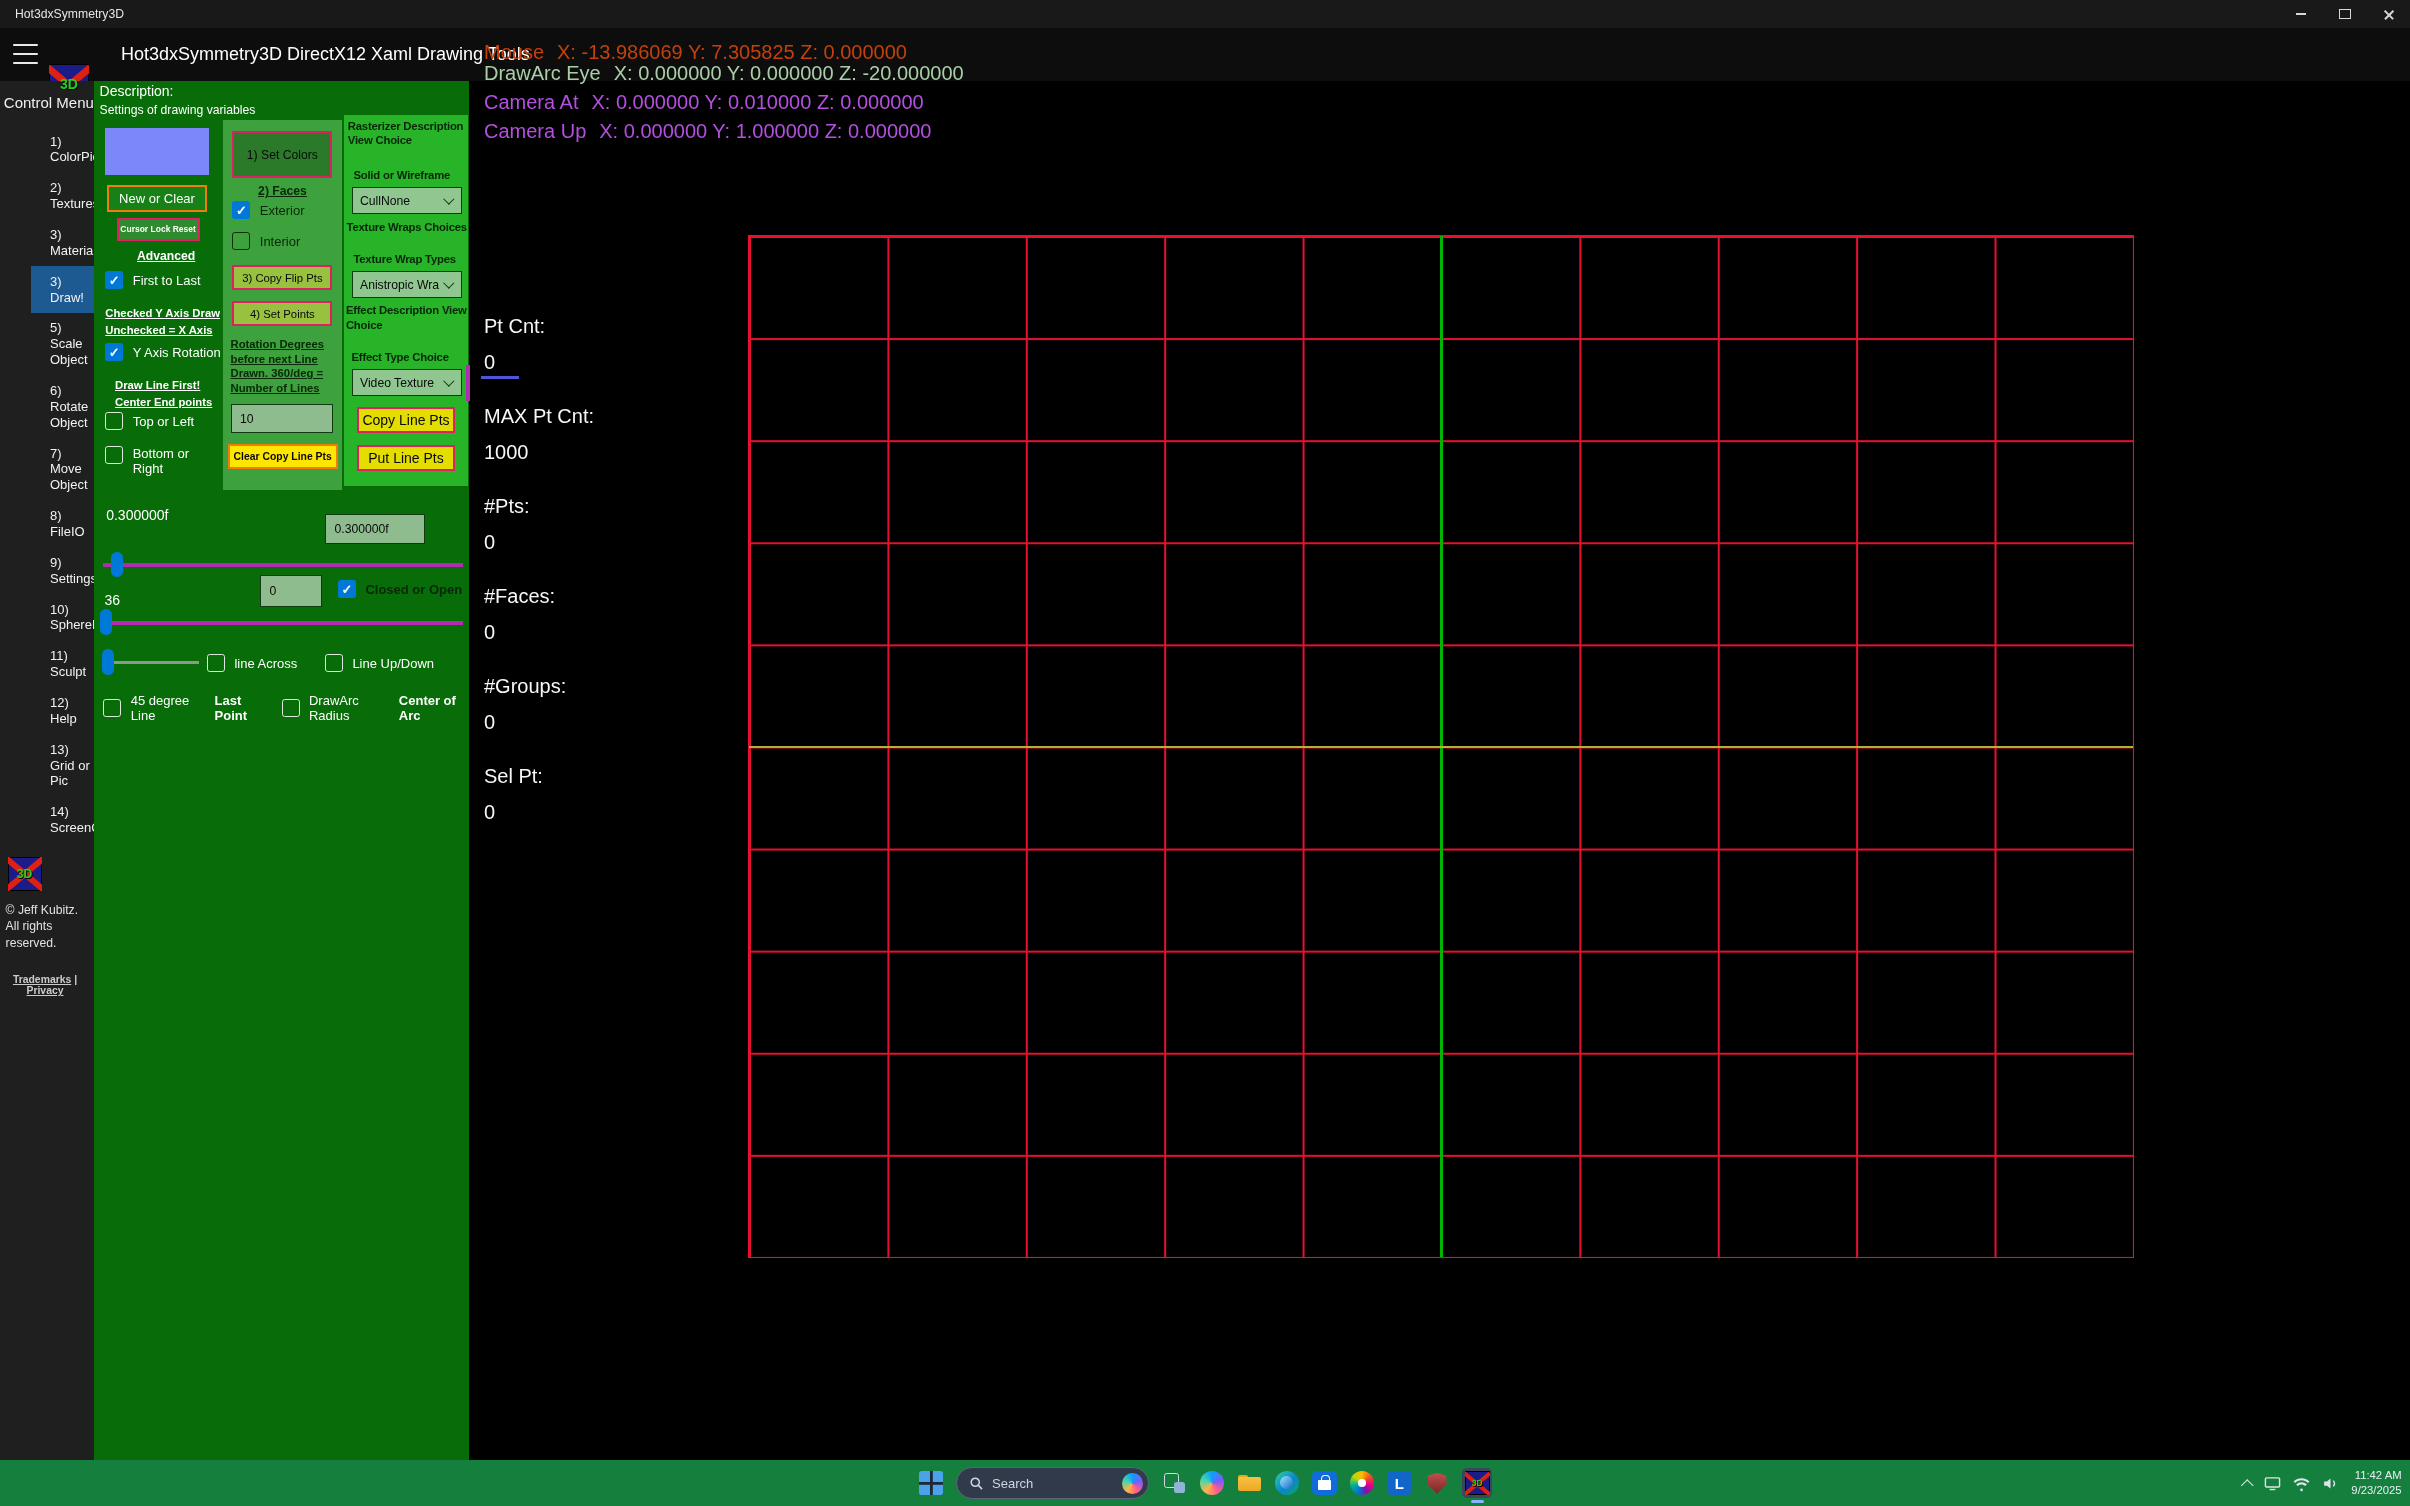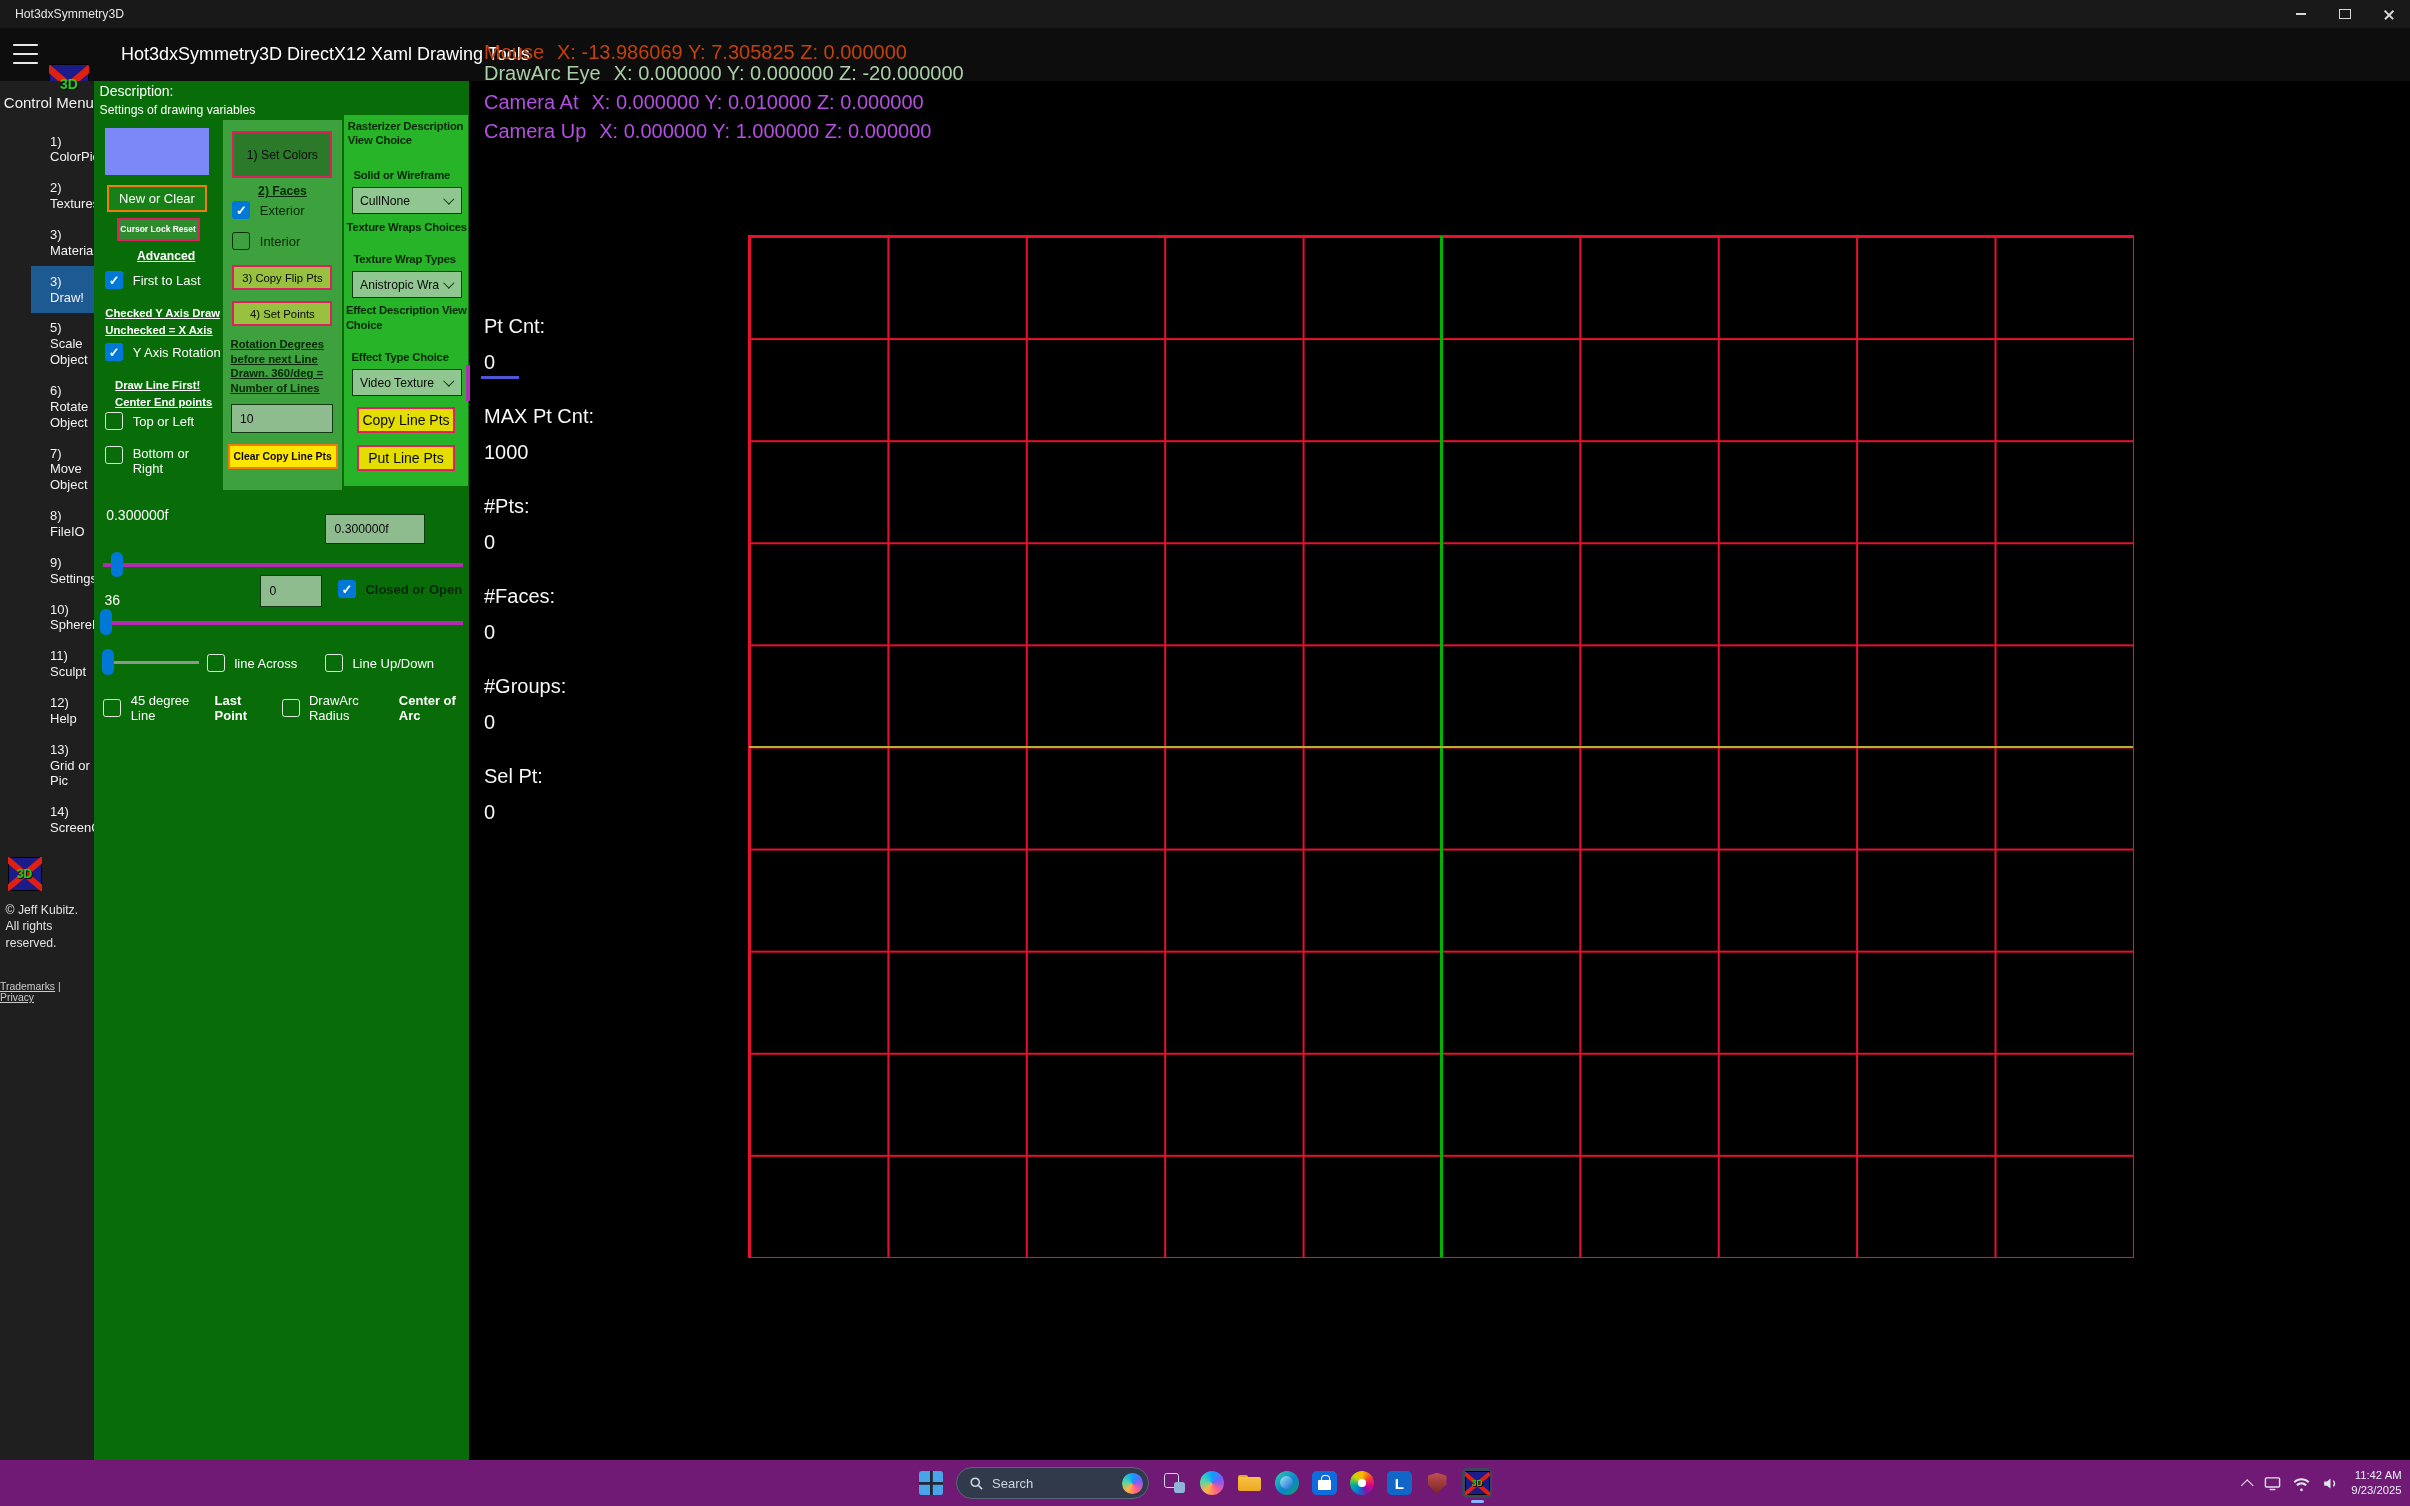--- a/index.html
+++ b/index.html
@@ -41,21 +41,21 @@
   .ro{position:absolute;left:484px;font-size:20px;white-space:nowrap;}
   .ro .ro-label{margin-right:13px;}
 
   
   .sidebar{position:absolute;left:0;top:81px;width:94px;height:1379px;background:#1f1f1f;}
   .side-header{color:#f0f0f0;font-size:15px;padding:13px 0 0 3.8px;}
   .side-list{margin-top:15px;margin-left:31px;}
   .side-item{padding:7.5px 3.8px 7.5px 19px;color:#f2f2f2;font-size:13px;line-height:1.22;cursor:pointer;}
   .side-item.selected{background:#1d5a91;}
   .side-copy{color:#e2e2e2;font-size:12.2px;line-height:1.35;padding-left:5.6px;margin-top:11.3px;width:85px;}
-  .side-links{margin-top:30px;text-align:left;font-size:10.4px;color:#cccccc;width:90px;}
+  .side-links{margin-top:23px;text-align:center;font-size:10.4px;color:#cccccc;width:90px;font-weight:bold;}
   .side-links a{color:#cccccc;text-decoration:underline;cursor:pointer;}
 
   
   .panel{position:absolute;left:94px;top:81px;width:375px;height:1379px;background:#086d08;}
   .p-abs{position:absolute;}
   .desc-title{left:5.6px;top:1.9px;color:#fff;font-size:14px;}
   .desc-sub{left:5.6px;top:21.7px;color:#fff;font-size:12.2px;}
   .swatch{left:11.3px;top:47px;width:104px;height:47px;background:#7c87f8;}
   .btn{display:flex;align-items:center;justify-content:center;box-sizing:border-box;cursor:pointer;text-align:center;}
   .btn-new{left:13px;top:104px;width:100px;height:27px;background:#178017;border:2.8px solid #f07d0a;color:#fff;font-size:13px;}
@@ -112,21 +112,21 @@
   .grid-canvas{position:absolute;left:748px;top:235px;width:1386px;height:1023px;box-sizing:border-box;
     border:1.9px solid var(--grid-line,#e8102e);
     background-image:
       linear-gradient(to right,var(--grid-line,#e8102e) 1.9px,transparent 1.9px),
       linear-gradient(to bottom,var(--grid-line,#e8102e) 1.9px,transparent 1.9px);
     background-size:calc(100%/var(--cols,10)) 100%,100% calc(100%/var(--rows,10));}
   .grid-center-v{position:absolute;top:0;bottom:0;left:calc(50% - 0.9px);width:2.8px;}
   .grid-center-h{position:absolute;left:0;right:0;top:calc(50% - 0.9px);height:2.8px;}
 
   
-  .taskbar{position:absolute;left:0;top:1460px;width:2411px;height:46px;background:#701a75;}
+  .taskbar{position:absolute;left:0;top:1460px;width:2411px;height:46px;background:#15803d;}
   .tb-center{position:absolute;left:0;right:0;top:0;height:46px;display:flex;align-items:center;justify-content:center;gap:13px;}
   .tb-icon{width:24.5px;height:24.5px;border-radius:4.7px;position:relative;flex:none;cursor:pointer;}
   .start-icon{background:#4aa3e8;border-radius:2.8px;}
   .start-icon::before{content:"";position:absolute;inset:0;
      background:linear-gradient(#1e2836,#1e2836) center/100% 2.8px no-repeat,
                 linear-gradient(#1e2836,#1e2836) center/2.8px 100% no-repeat;}
   .search-pill{height:32px;width:193px;border-radius:16px;background:#303a4a;border:0.9px solid #5a6678;
                display:flex;align-items:center;padding:0 5.6px 0 11.3px;gap:8.5px;cursor:text;box-sizing:border-box;}
   .search-pill .s-text{color:#cdd5e0;font-size:13px;flex:1;}
   .search-cam{width:21px;height:21px;border-radius:50%;background:conic-gradient(#0aa0ff,#7a5cff,#ff5c8a,#ffb347,#47d7ac,#0aa0ff);flex:none;}

